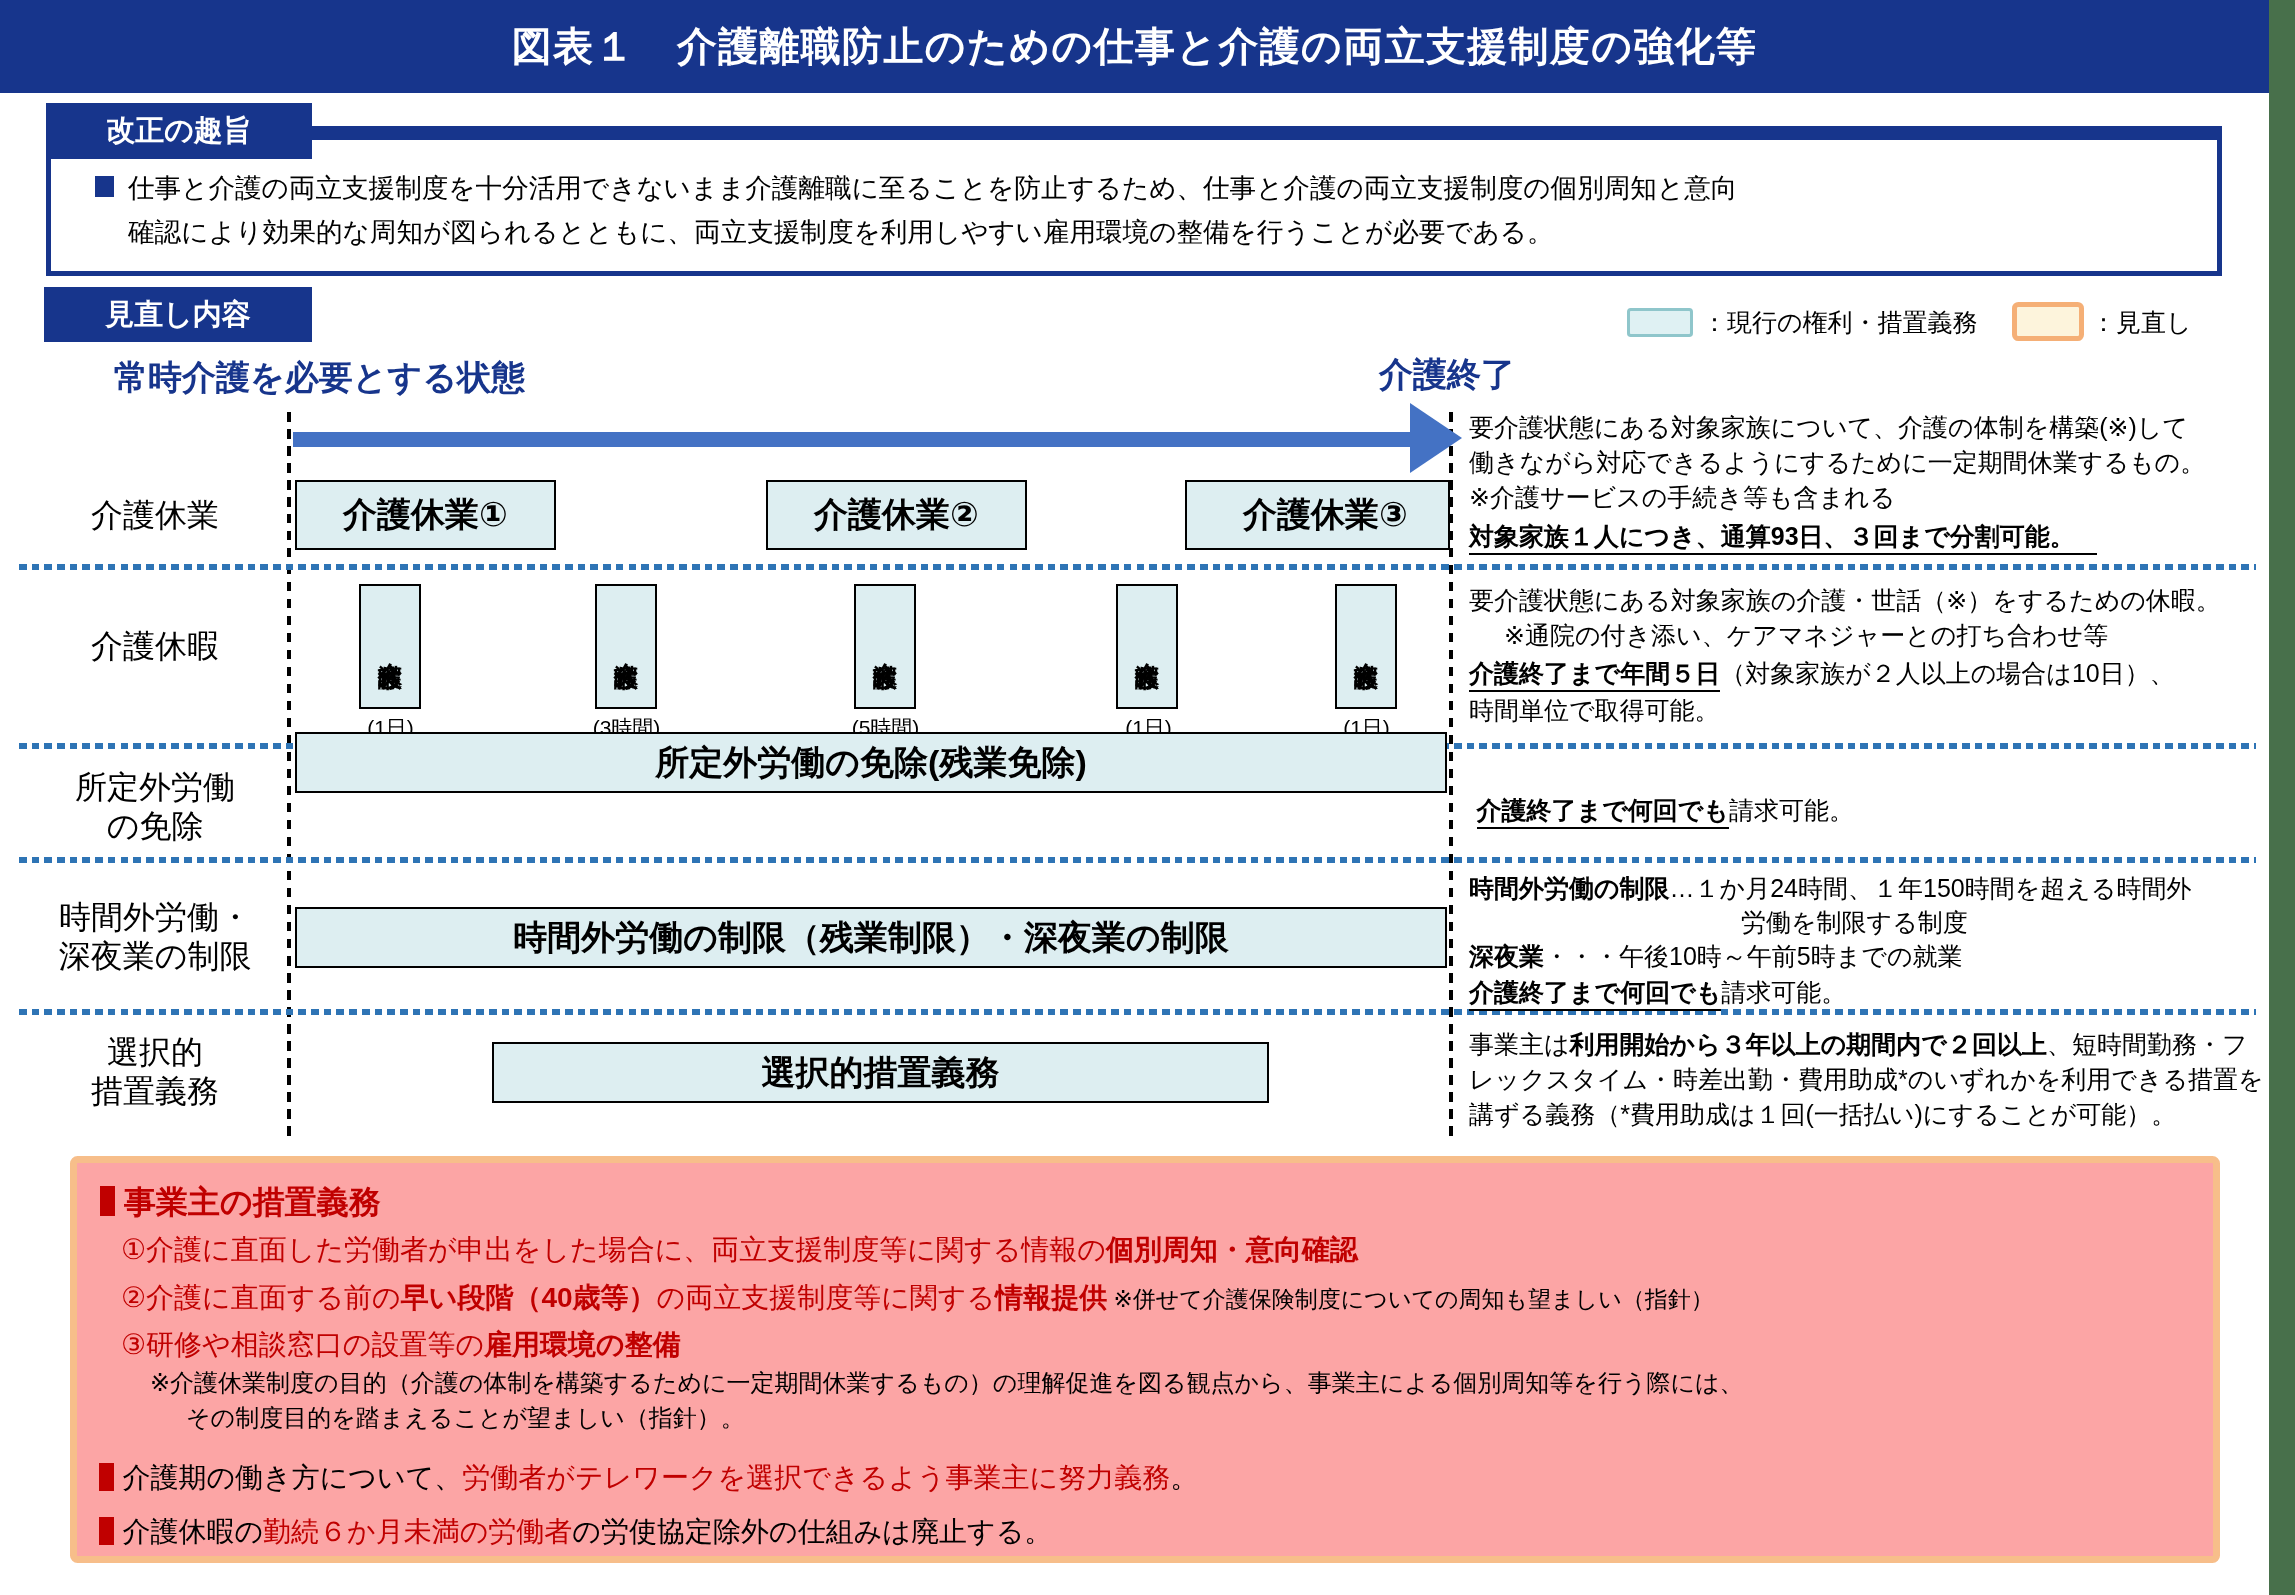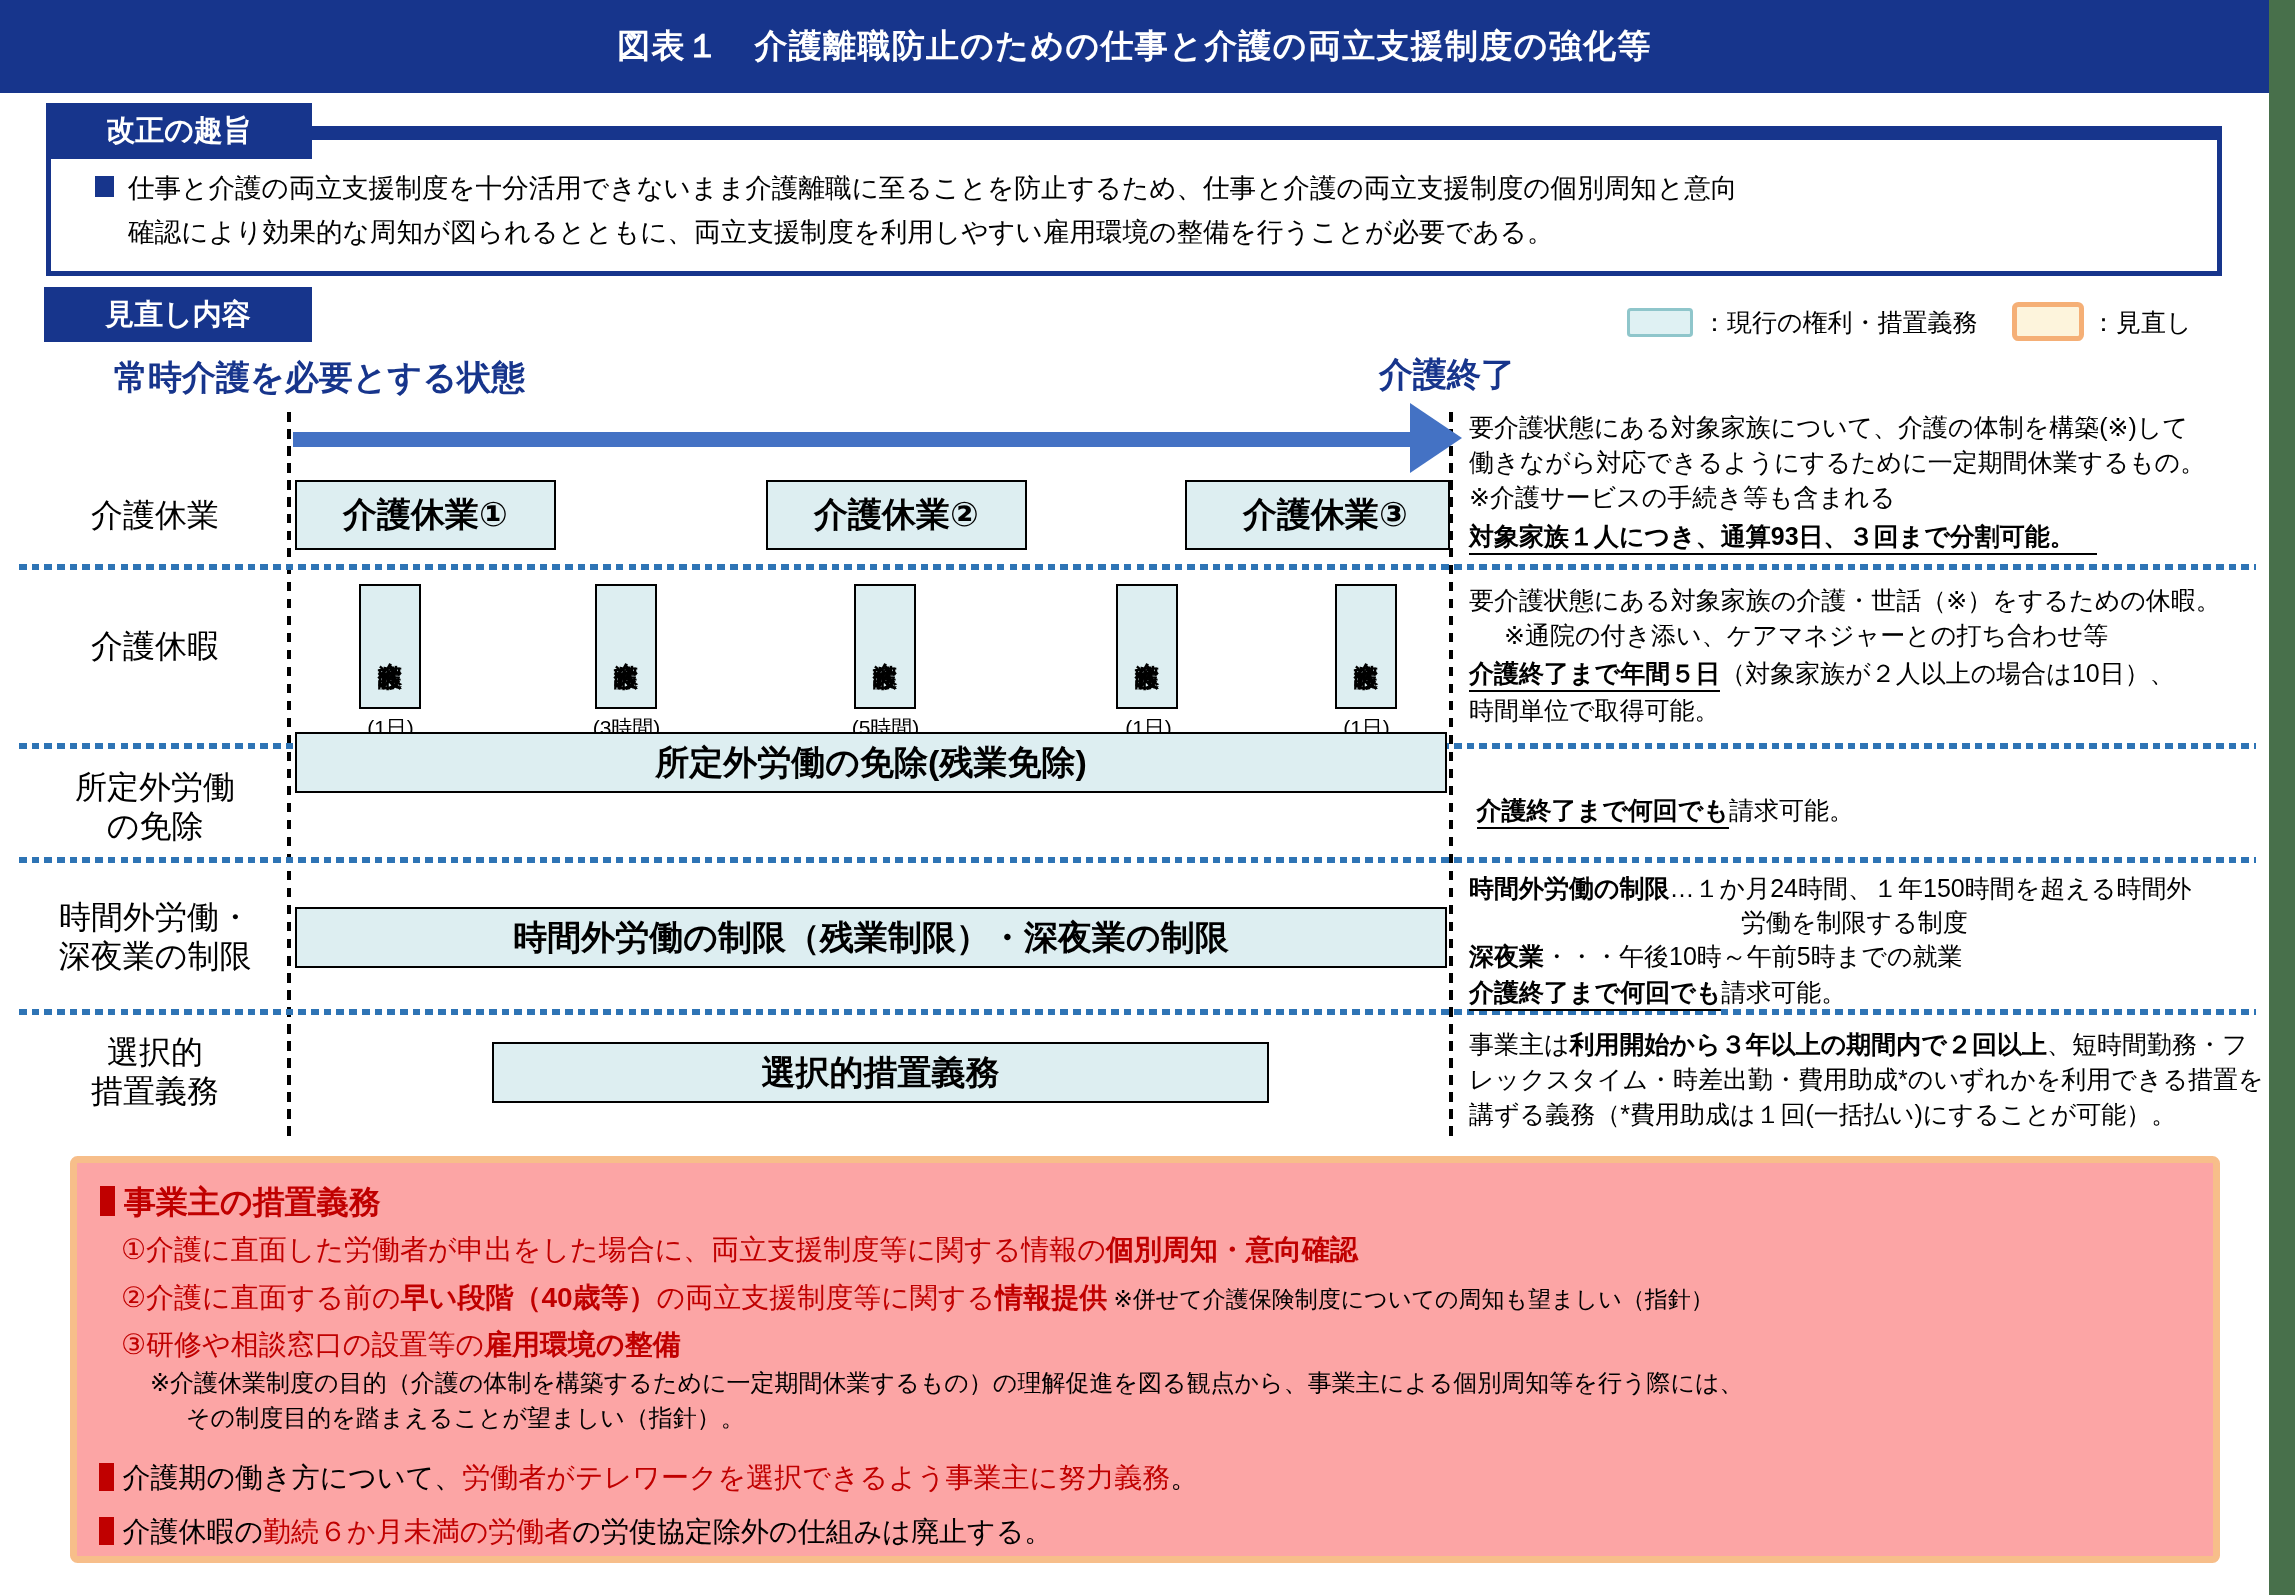--- a/index.html
+++ b/index.html
@@ -6,21 +6,21 @@
   .page{position:relative;width:2295px;height:1595px;background:#ffffff;overflow:hidden;
         font-family:"Liberation Sans","DejaVu Sans",sans-serif;color:#000;}
   .abs{position:absolute;}
 
   
   .green-edge{left:2269px;top:0;width:26.6px;height:1595px;background:#48704B;}
 
   
   .title-band{left:0;top:0;width:2269px;height:93px;background:#17358C;
               display:flex;align-items:center;justify-content:center;}
-  .title-band span{color:#fff;font-size:33px;font-weight:700;letter-spacing:1.3px;}
+  .title-band span{color:#fff;font-size:40px;font-weight:700;letter-spacing:1.3px;}
 
   
   .badge{background:#17358C;color:#fff;font-weight:700;font-size:29px;
          display:flex;align-items:center;justify-content:center;}
 
   
   .kaisei-border{left:46px;top:132px;width:2176px;height:144px;border:5px solid #17358C;box-sizing:border-box;background:#fff;}
   .kaisei-bar{left:309px;top:126px;width:1913px;height:14px;background:#17358C;}
   .kaisei-badge{left:46px;top:103px;width:266px;height:56px;}
   .kaisei-text{left:95px;top:166px;width:2096px;font-size:26.6px;line-height:44px;}

